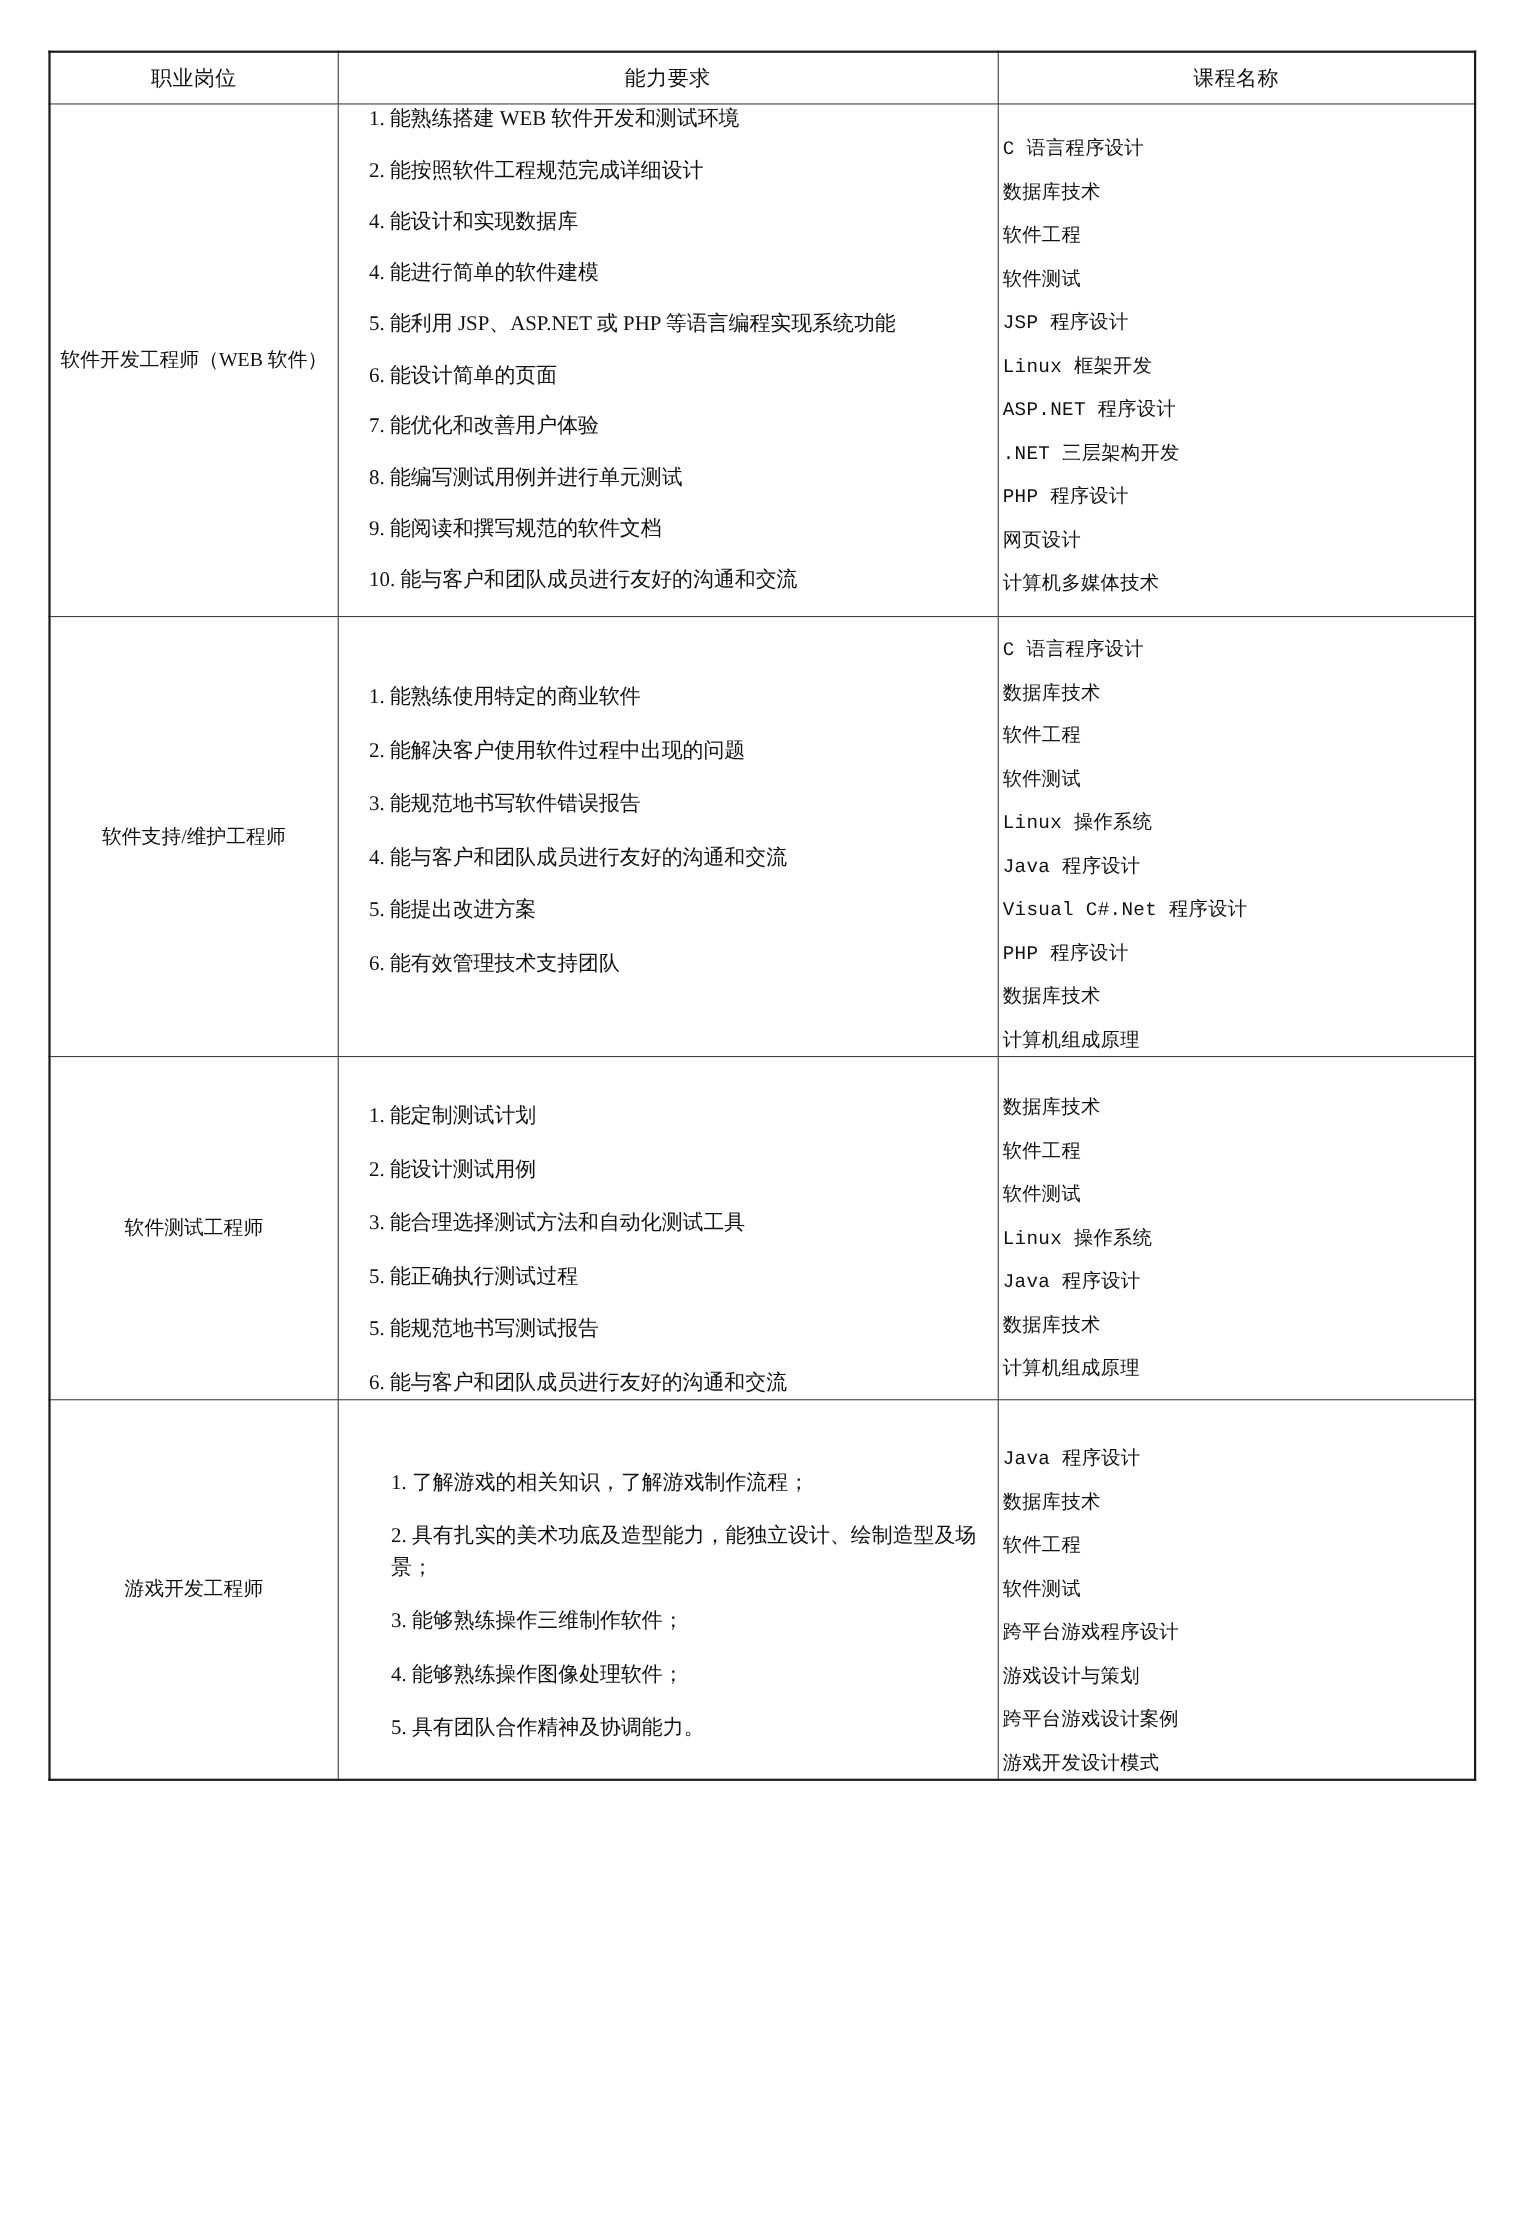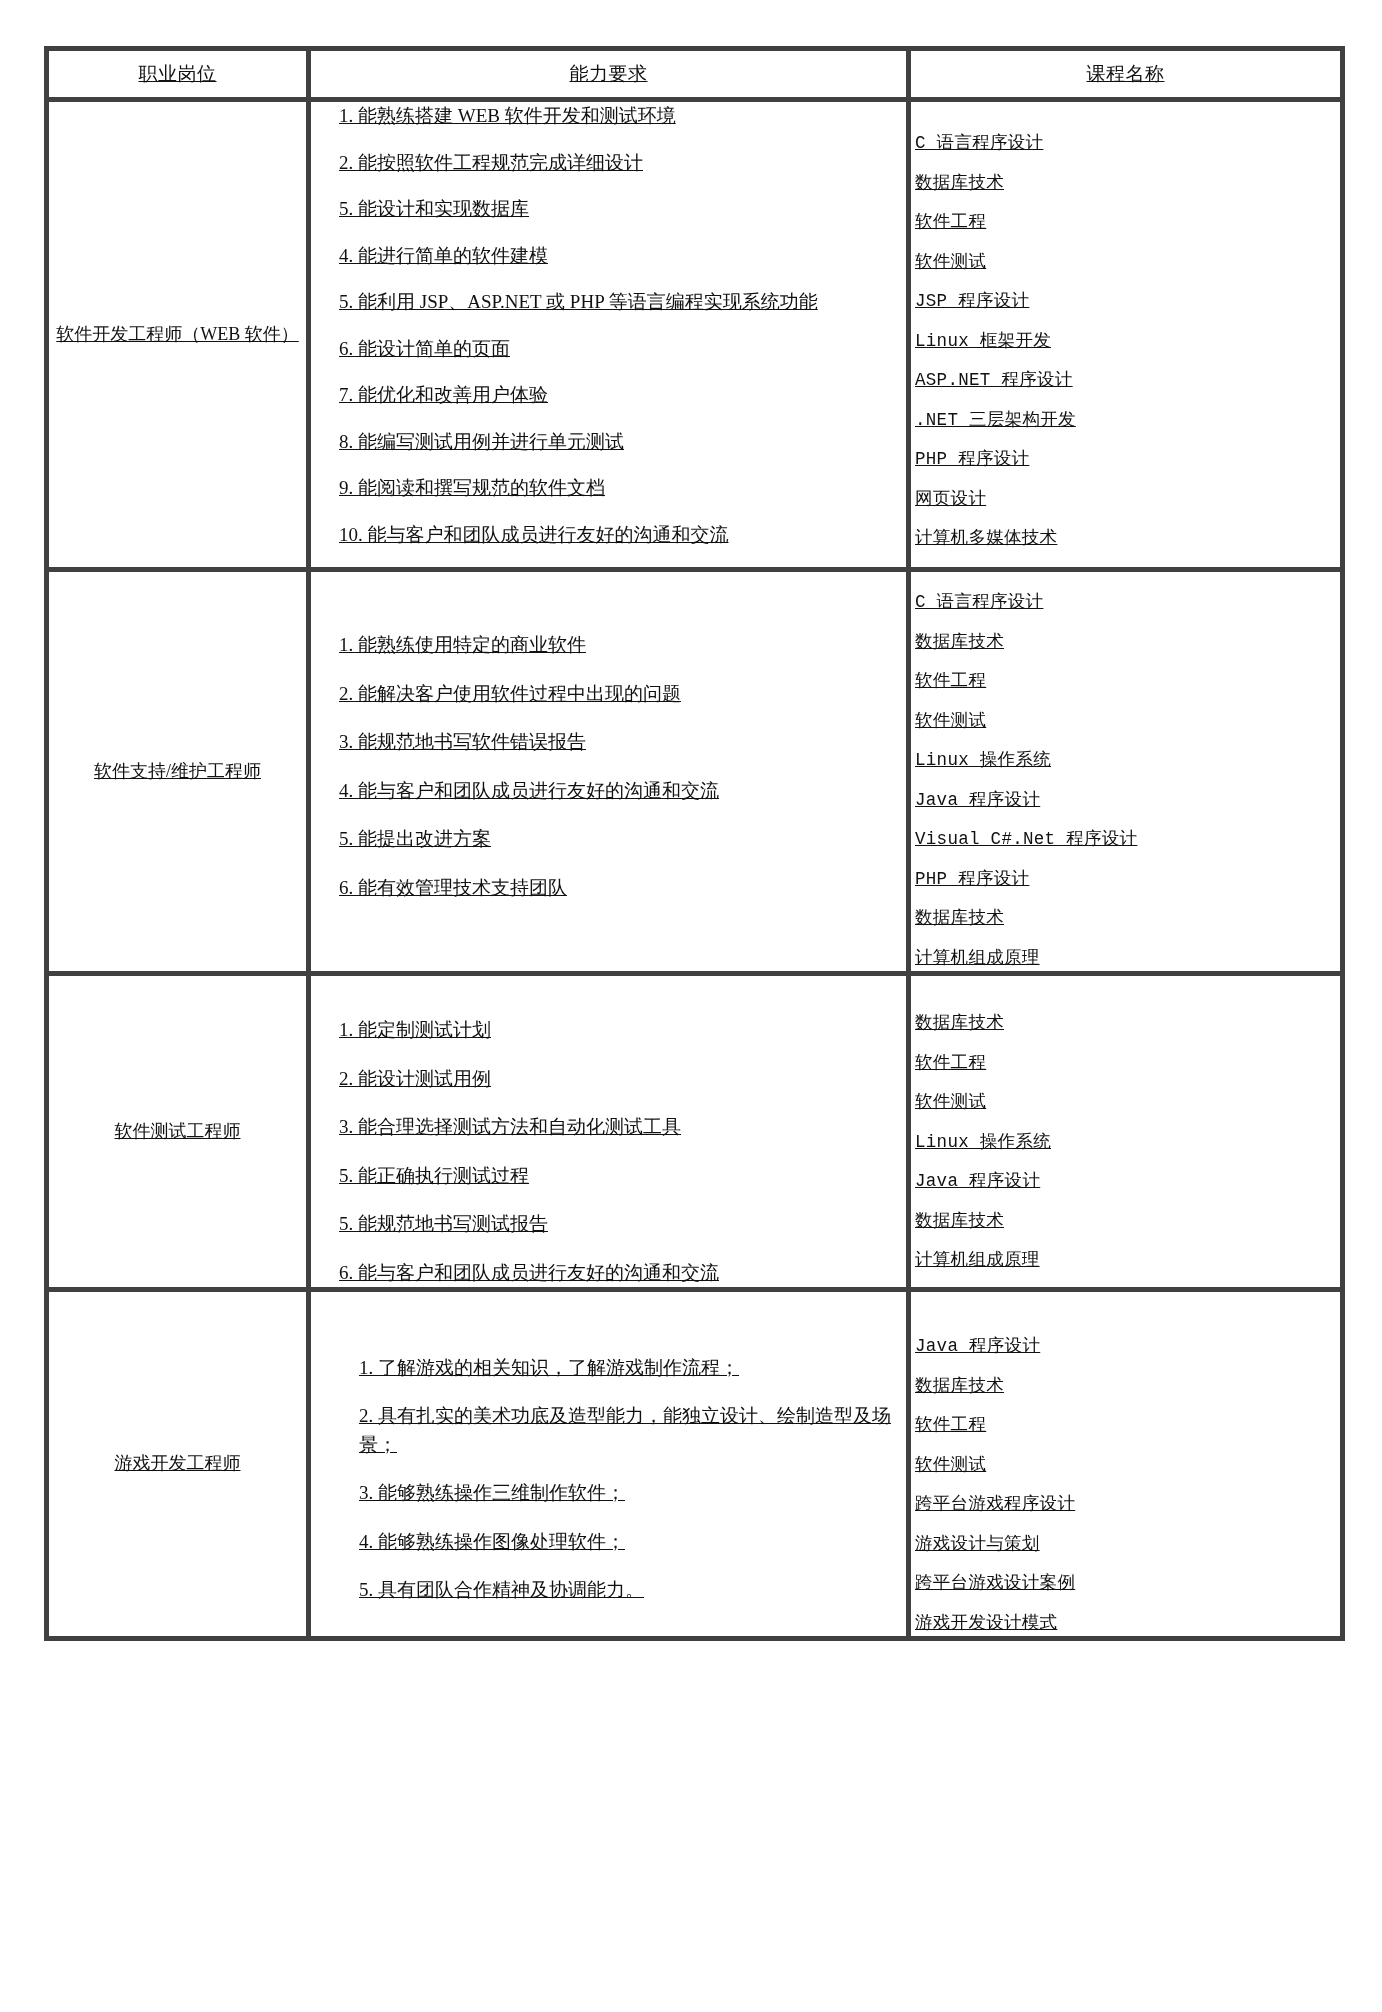--- a/index.html
+++ b/index.html
@@ -21,24 +21,23 @@
     padding: 46px 44px 0 44px;
   }
   table.skills-table {
     width: 1296px;
     border-collapse: collapse;
     table-layout: fixed;
     border: 2px solid #1a1a1a;
   }
   table.skills-table th,
   table.skills-table td {
-    border: 5px solid #404040;
+    border: 1px solid #404040;
     vertical-align: middle;
     padding: 0;
-    text-decoration: underline;
   }
   thead th {
     height: 46px;
     font-weight: normal;
     font-size: 19px;
     text-align: center;
     letter-spacing: 0.5px;
   }
   col.c1 { width: 262px; }
   col.c2 { width: 600px; }
@@ -115,21 +114,21 @@
       </tr>
     </thead>
     <tbody>
 
       <tr class="row-dev">
         <td class="job">软件开发工程师（WEB 软件）</td>
         <td class="skills">
           <ol class="skill-list">
             <li>1. 能熟练搭建 WEB 软件开发和测试环境</li>
             <li>2. 能按照软件工程规范完成详细设计</li>
-            <li>5. 能设计和实现数据库</li>
+            <li>4. 能设计和实现数据库</li>
             <li>4. 能进行简单的软件建模</li>
             <li>5. 能利用 JSP、ASP.NET 或 PHP 等语言编程实现系统功能</li>
             <li>6. 能设计简单的页面</li>
             <li>7. 能优化和改善用户体验</li>
             <li>8. 能编写测试用例并进行单元测试</li>
             <li>9. 能阅读和撰写规范的软件文档</li>
             <li>10. 能与客户和团队成员进行友好的沟通和交流</li>
           </ol>
         </td>
         <td class="courses">

